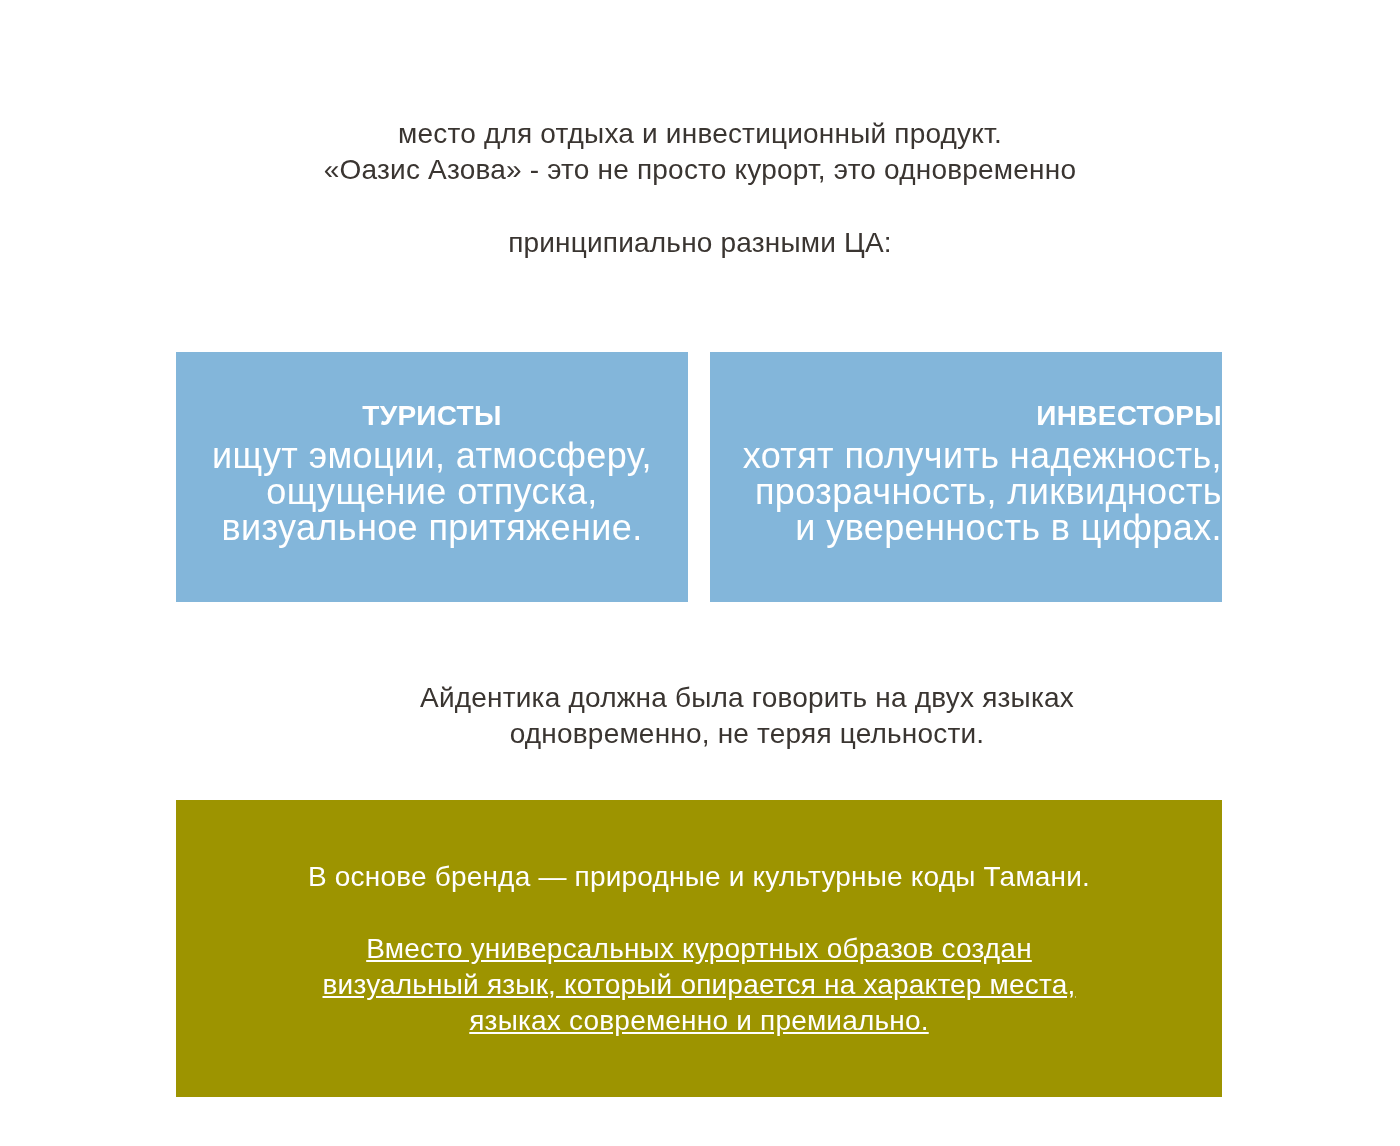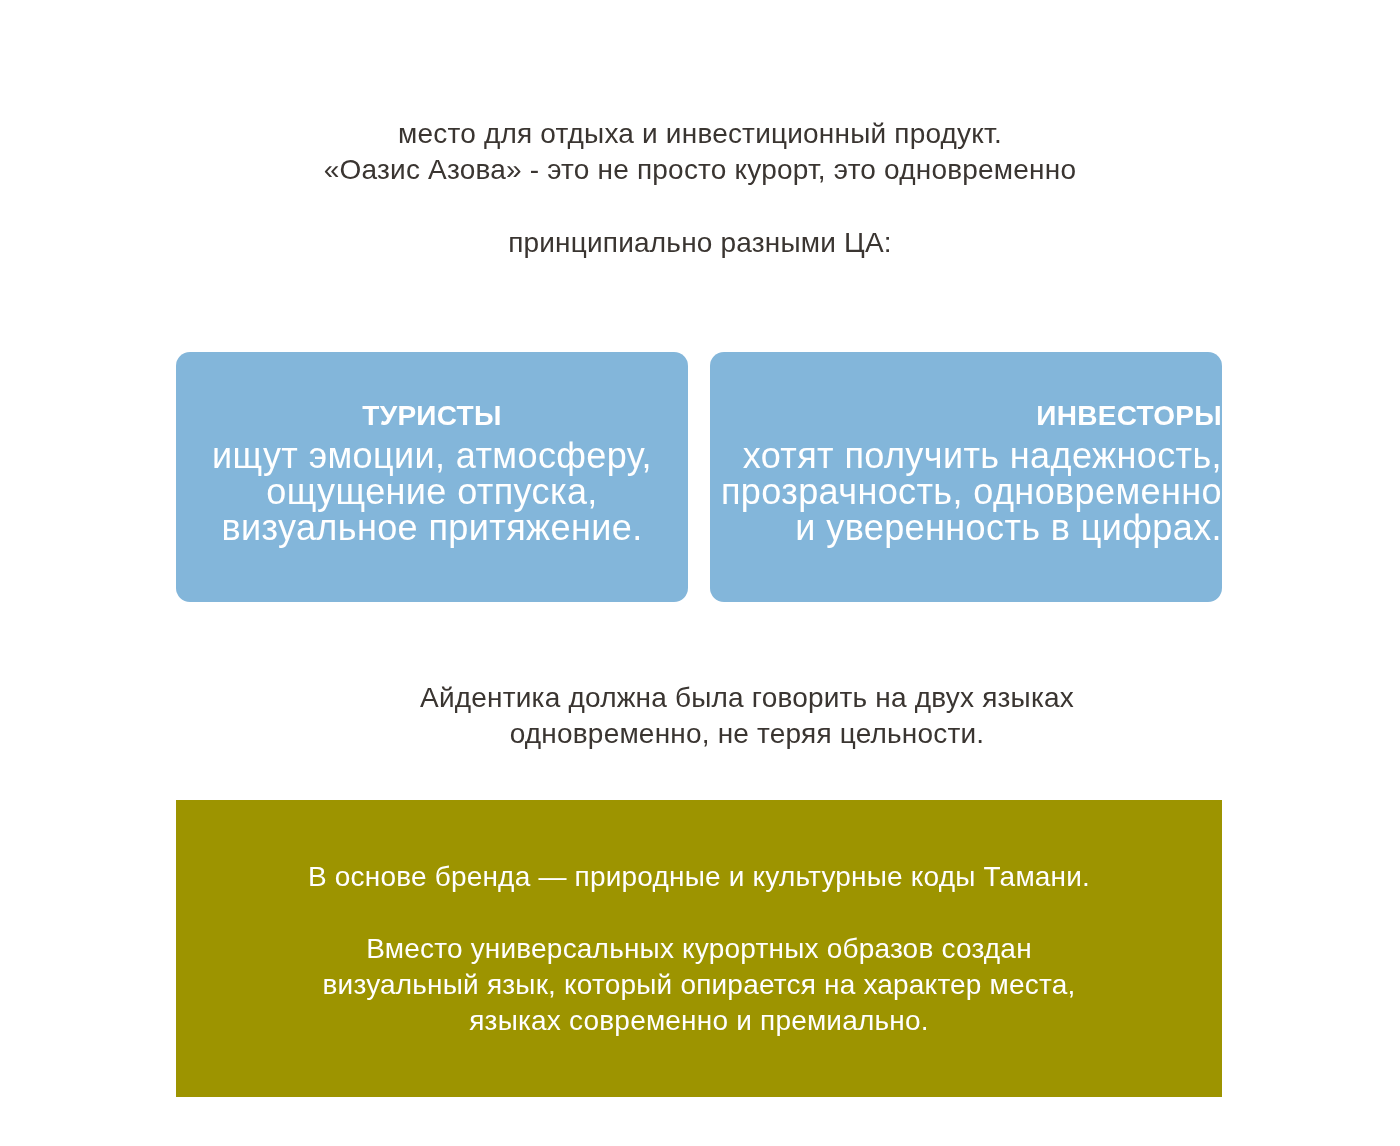--- a/index.html
+++ b/index.html
@@ -35,21 +35,20 @@
       width: 512px;
       height: 250px;
       background: #83b6da;
       color: #ffffff;
       text-align: center;
       box-sizing: border-box;
       padding-top: 396px;
     }
     .card {
       padding-top: 12px;
-      border-radius: 14px;
     }
     .card .card-title {
       position: absolute;
       left: 0; right: 0;
       top: 46px;
       font-size: 28px;
       font-weight: bold;
       line-height: 36px;
       letter-spacing: 0.3px;
     }
@@ -77,21 +76,21 @@
     }
     #brand-box .brand-text {
       position: absolute;
       left: 0; right: 0;
       font-size: 28px;
       line-height: 36px;
       letter-spacing: 0.2px;
     }
     #brand-box .brand-text .line { display: block; }
     #brand-line1 { top: 59px; }
-    #brand-para2 { top: 131px; }
+    #brand-para2 { top: 131px; text-decoration: underline; }
   </style>
 </head>
 <body>
 
 <div id="intro" class="para">
   <span class="line">место для отдыха и инвестиционный продукт.</span>
   <span class="line">«Оазис Азова» - это не просто курорт, это одновременно</span>
 </div>
 
 <div id="complexity" class="para">
@@ -104,21 +103,21 @@
     <span class="line">ищут эмоции, атмосферу,</span>
     <span class="line">ощущение отпуска,</span>
     <span class="line">визуальное притяжение.</span>
   </div>
 </div>
 
 <div id="card-investors" class="card">
   <div class="card-title">ИНВЕСТОРЫ</div>
   <div class="card-body">
     <span class="line">хотят получить надежность,</span>
-    <span class="line">прозрачность, одновременно</span>
+    <span class="line">прозрачность, ликвидность</span>
     <span class="line">и уверенность в цифрах.</span>
   </div>
 </div>
 
 <div id="identity" class="para">
   <span class="line">Айдентика должна была говорить на двух языках</span>
   <span class="line">одновременно, не теряя цельности.</span>
 </div>
 
 <div id="brand-box">

